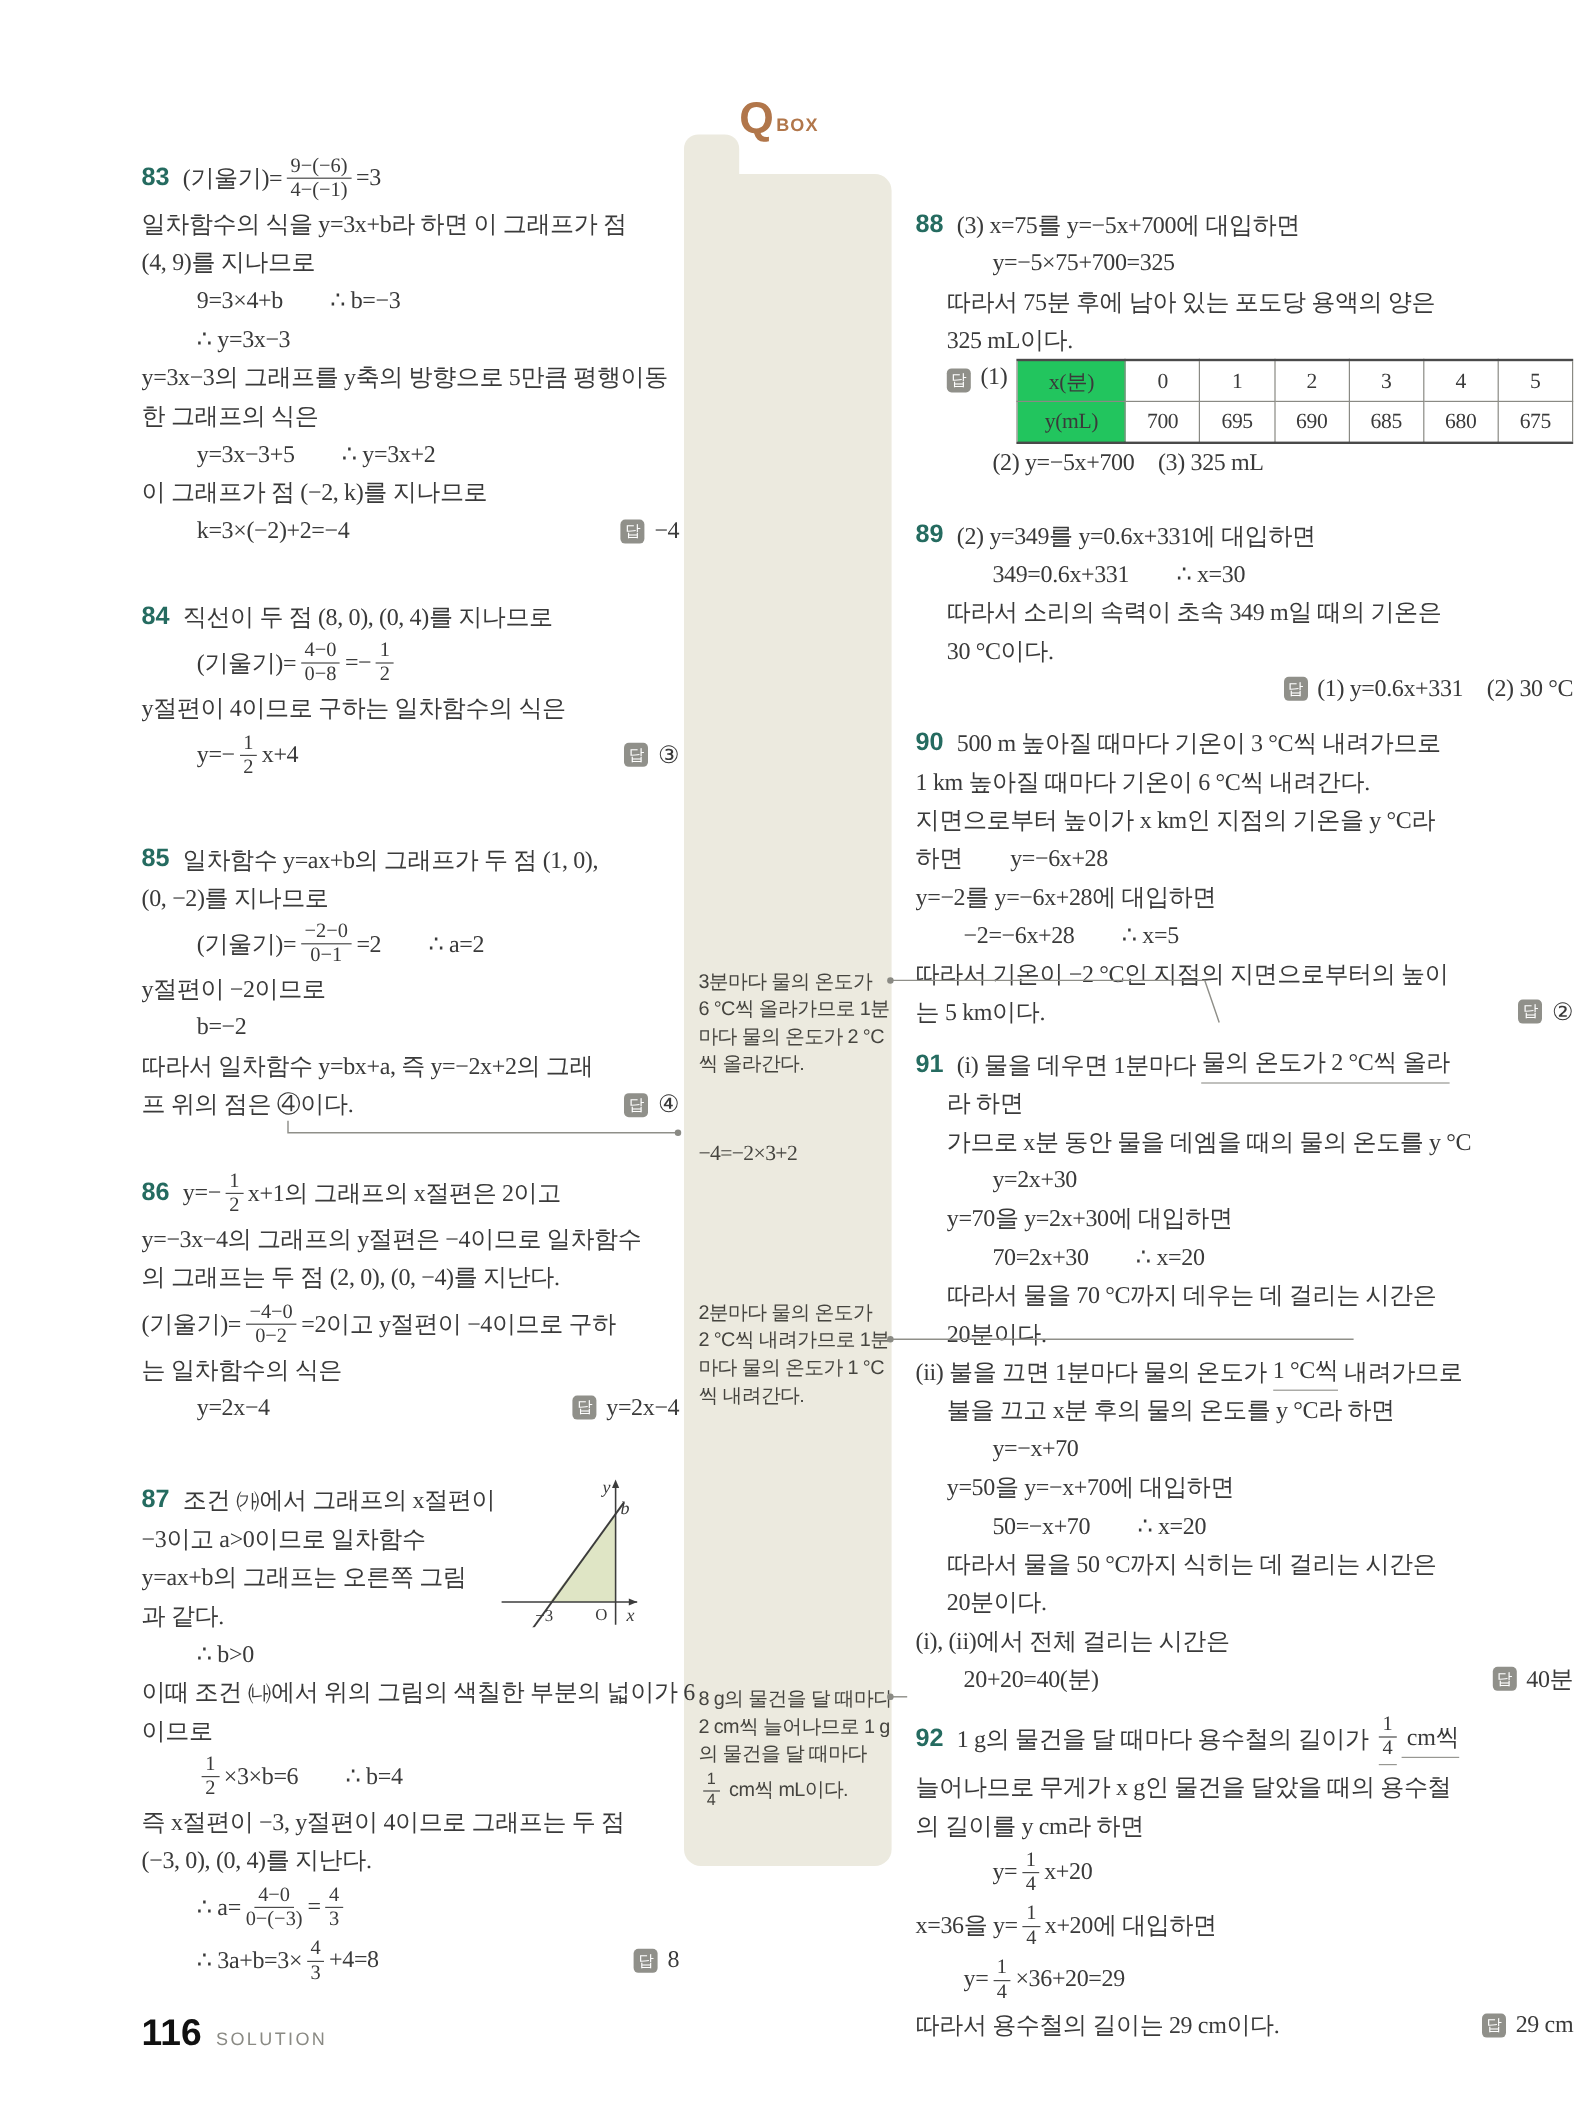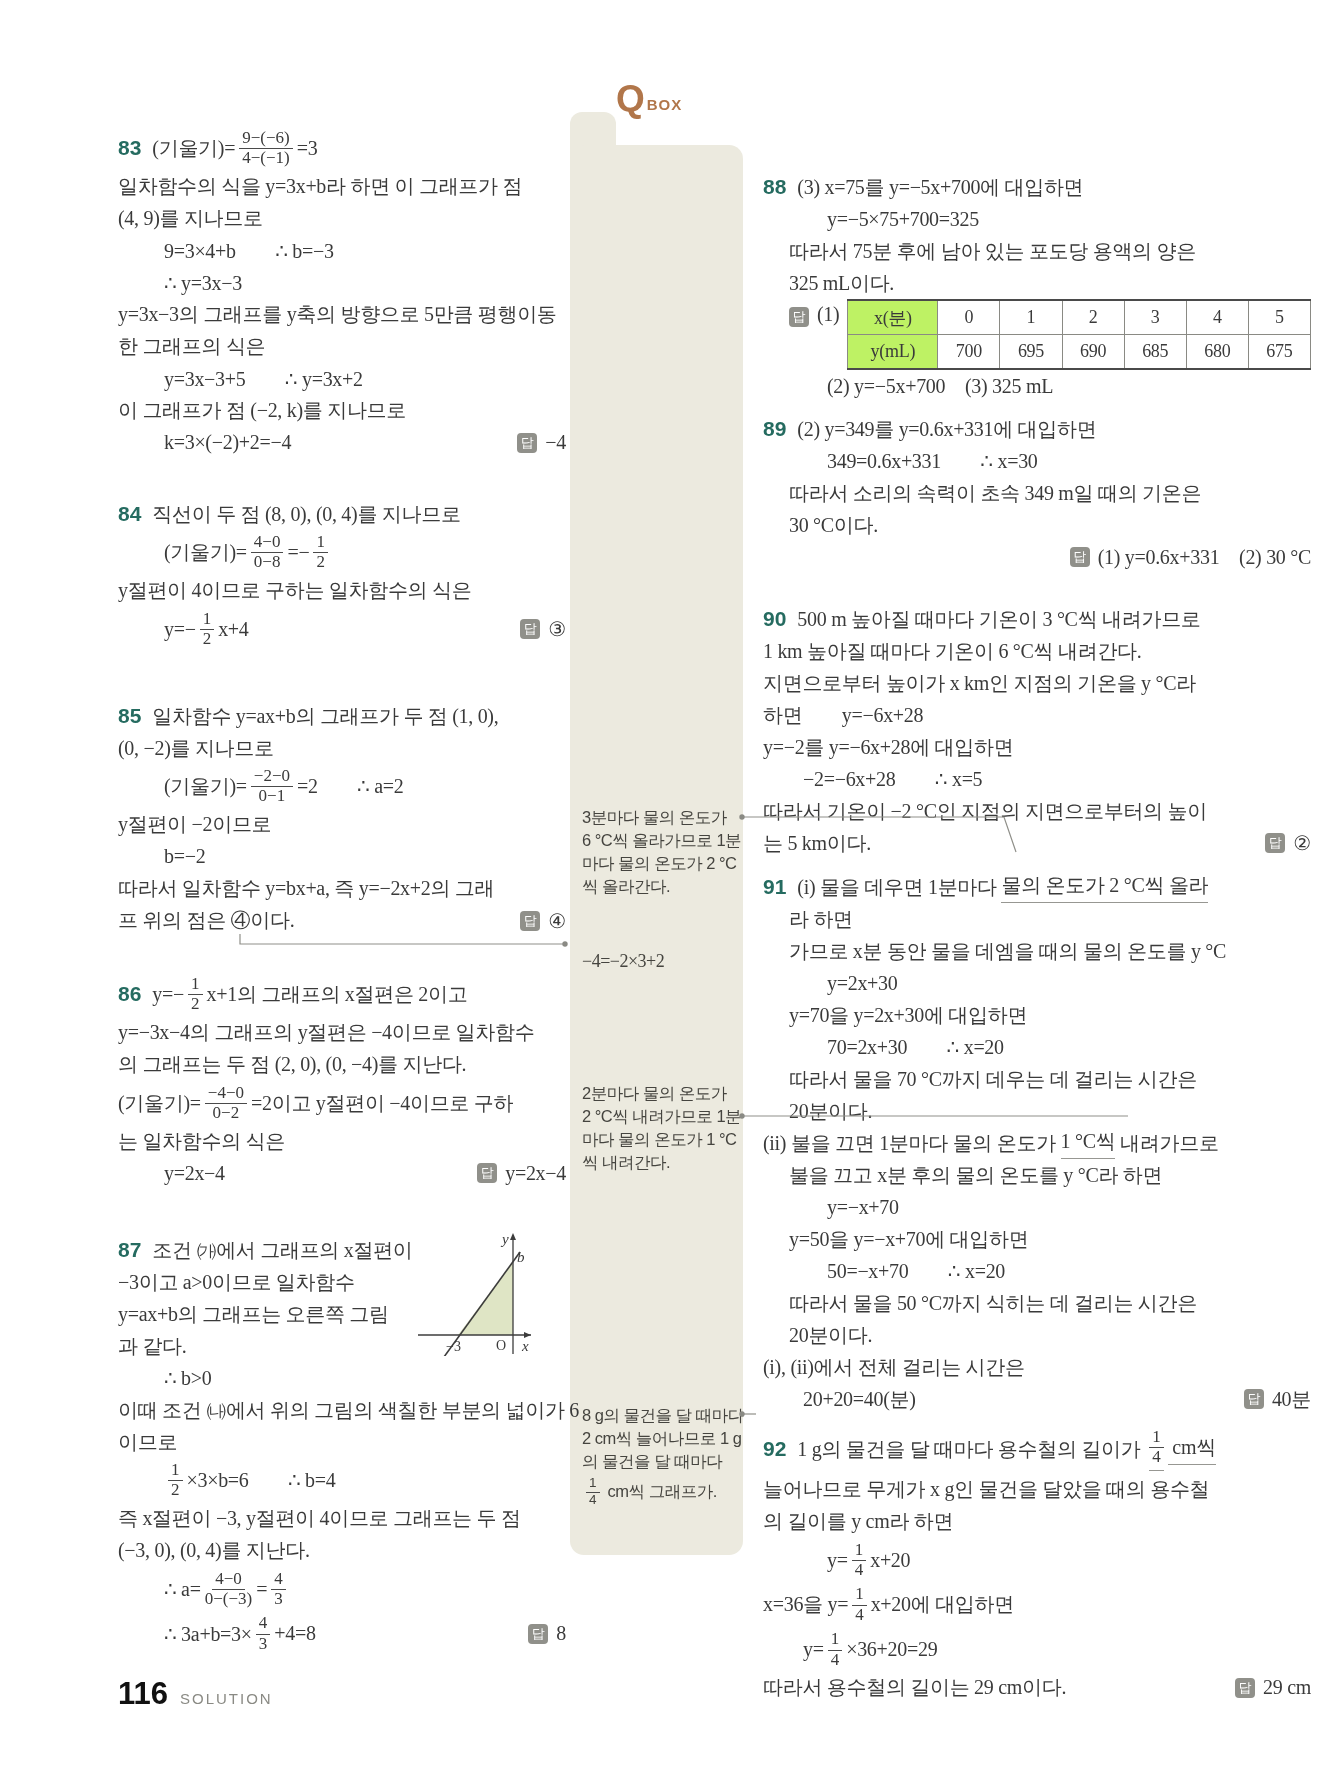--- a/index.html
+++ b/index.html
@@ -28,21 +28,21 @@
   .ans{margin-left:auto;display:inline-flex;align-items:center;gap:8px;padding-left:14px;}
   .chip{display:inline-flex;align-items:center;justify-content:center;flex:none;
         background:#90908a;color:#fff;font-family:"Liberation Sans","DejaVu Sans",sans-serif;
         font-size:13px;width:20px;height:20px;border-radius:4px;letter-spacing:0;}
   .tline{align-items:flex-start;}
   .tline .chip{margin-top:8px;}
   .tline .tlab{margin-top:4px;margin-left:8px;}
   .dtable{border-collapse:collapse;margin-left:8px;font-size:18px;
           border-top:2.5px solid #4a4a4a;border-bottom:2.5px solid #4a4a4a;}
   .dtable td{border:1px solid #8a8a84;width:62px;height:33px;text-align:center;padding:0;}
-  .dtable td.th{background:#bef264;width:90px;}
+  .dtable td.th{background:#22c55e;width:90px;}
   
   .panel-tab{position:absolute;left:570px;top:112px;width:46px;height:46px;
              background:#eceadf;border-radius:12px 12px 0 0;}
   .panel{position:absolute;left:570px;top:145px;width:173px;height:1410px;
          background:#eceadf;border-radius:14px;}
   .qlogo{position:absolute;left:616px;top:80px;display:flex;align-items:flex-end;
          font-family:"Liberation Sans","DejaVu Sans",sans-serif;color:#b1764a;}
   .qlogo .q{font-size:37px;font-weight:bold;line-height:1;}
   .qlogo .box{font-size:15px;font-weight:bold;letter-spacing:1px;margin:0 0 4px 2px;}
   .note{position:absolute;left:582px;width:165px;z-index:4;
@@ -123,21 +123,21 @@
   </div>
 <div id="right-col" class="col">
     <div class="problem" style="top: 126px;">
       <div class="line i0"><span class="pnum">88</span><span>(3) x=75를 y=−5x+700에 대입하면</span></div>
       <div class="line i3"><span>y=−5×75+700=325</span></div>
       <div class="line i1"><span>따라서 75분 후에 남아 있는 포도당 용액의 양은</span></div>
       <div class="line i1"><span>325 mL이다.</span></div>
       <div class="line i1 tline"><span class="chip">답</span><span class="tlab">(1)</span><table class="dtable"><tbody><tr><td class="th">x(분)</td><td>0</td><td>1</td><td>2</td><td>3</td><td>4</td><td>5</td></tr><tr><td class="th">y(mL)</td><td>700</td><td>695</td><td>690</td><td>685</td><td>680</td><td>675</td></tr></tbody></table></div>
       <div class="line i3"><span>(2) y=−5x+700 (3) 325 mL</span></div>
     </div>
-    <div class="problem" style="top: 368px;">
+    <div class="problem" style="top: 385px;">
       <div class="line i0"><span class="pnum">89</span><span>(2) y=349를 y=0.6x+331에 대입하면</span></div>
       <div class="line i3"><span>349=0.6x+331  ∴ x=30</span></div>
       <div class="line i1"><span>따라서 소리의 속력이 초속 349 m일 때의 기온은</span></div>
       <div class="line i1"><span>30 °C이다.</span></div>
       <div class="line i1"><span class="ans"><span class="chip">답</span><span>(1) y=0.6x+331 (2) 30 °C</span></span></div>
     </div>
     <div class="problem" style="top: 558px;">
       <div class="line i0"><span class="pnum">90</span><span>500 m 높아질 때마다 기온이 3 °C씩 내려가므로</span></div>
       <div class="line i0"><span>1 km 높아질 때마다 기온이 6 °C씩 내려간다.</span></div>
       <div class="line i0"><span>지면으로부터 높이가 x km인 지점의 기온을 y °C라</span></div>
@@ -189,21 +189,21 @@
     <div class="note" style="top: 1082px;">
       <div class="line i0"><span>2분마다 물의 온도가</span></div>
       <div class="line i0"><span>2 °C씩 내려가므로 1분</span></div>
       <div class="line i0"><span>마다 물의 온도가 1 °C</span></div>
       <div class="line i0"><span>씩 내려간다.</span></div>
     </div>
     <div class="note" style="top: 1404px;">
       <div class="line i0"><span>8 g의 물건을 달 때마다</span></div>
       <div class="line i0"><span>2 cm씩 늘어나므로 1 g</span></div>
       <div class="line i0"><span>의 물건을 달 때마다</span></div>
-      <div class="line i0"><span class="frac"><span class="fn">1</span><span class="fd">4</span></span><span> cm씩 그래프가.</span></div>
+      <div class="line i0"><span class="frac"><span class="fn">1</span><span class="fd">4</span></span><span> cm씩 mL이다.</span></div>
     </div>
   </div>
 
 <svg id="graph87" width="140" height="128" viewBox="0 0 140 128">
   <polygon points="60,107 115,107 115,34" fill="#dfe5c5"></polygon>
   <line x1="20" y1="107" x2="133" y2="107" stroke="#3c3c3c" stroke-width="1.3"></line>
   <polygon points="133,107 126,104 126,110" fill="#3c3c3c"></polygon>
   <line x1="115" y1="8" x2="115" y2="126" stroke="#3c3c3c" stroke-width="1.3"></line>
   <polygon points="115,5 112,12 118,12" fill="#3c3c3c"></polygon>
   <line x1="38" y1="140" x2="122" y2="24" stroke="#3c3c3c" stroke-width="1.6"></line>

